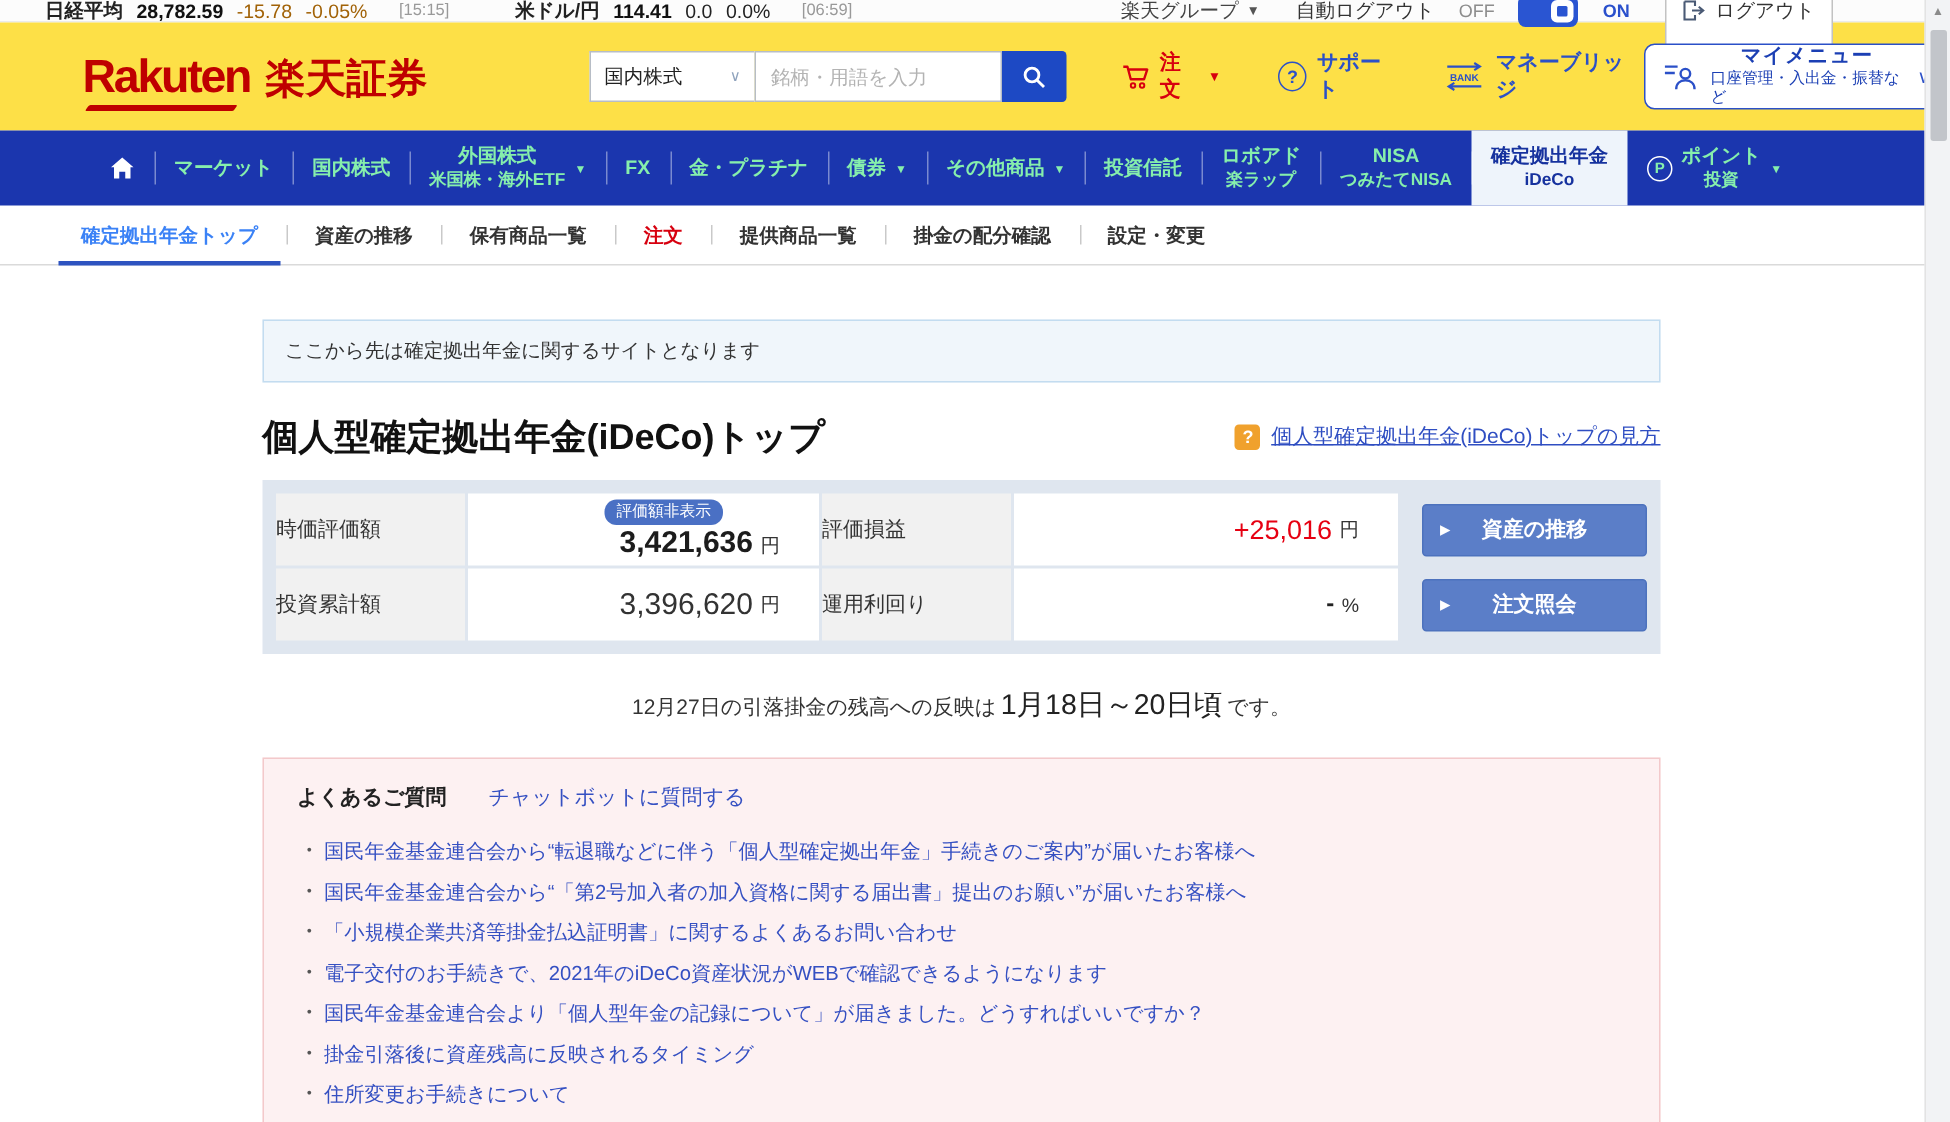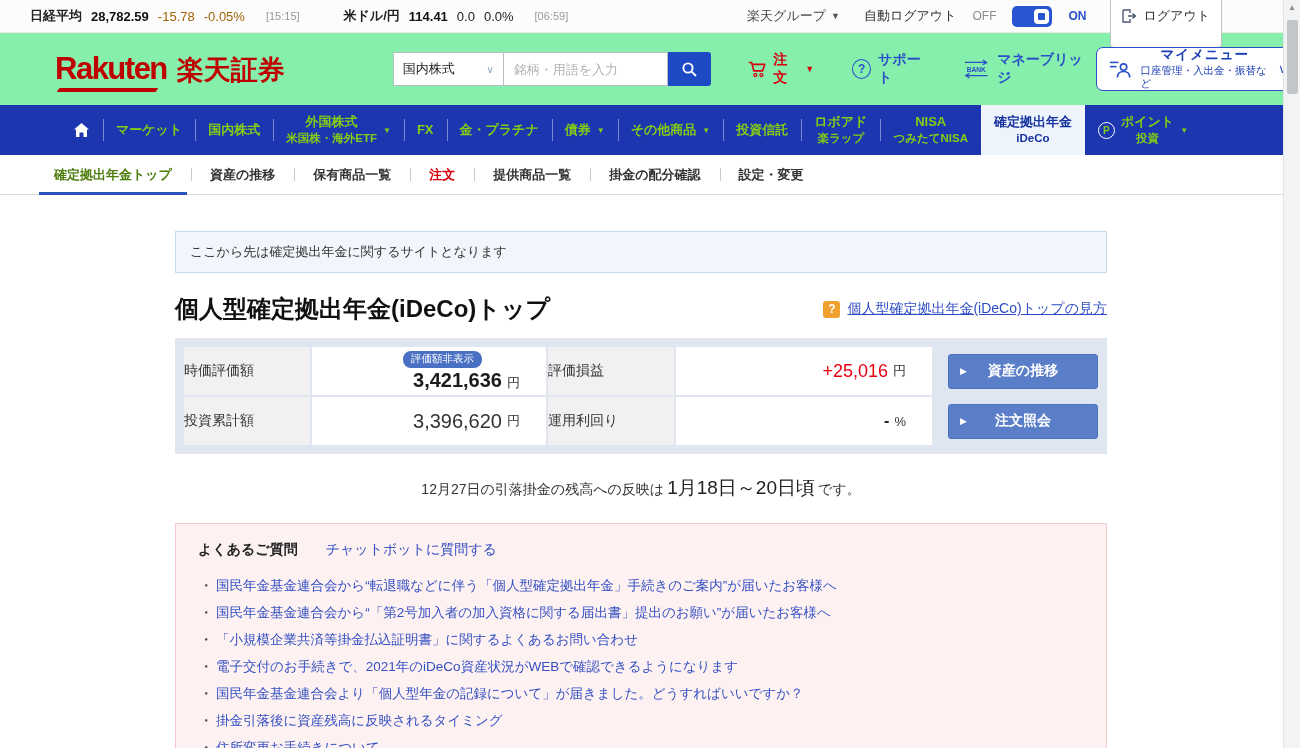--- a/index.html
+++ b/index.html
@@ -10,21 +10,21 @@
   }
   a { text-decoration:none; cursor:pointer; }
 
   
   .scrollbar { position:absolute; top:0; right:0; width:17px; height:748px;
     background:#f2f3f5; border-left:1px solid #e3e3e3; z-index:60; }
   .sb-arrow { height:16px; line-height:15px; text-align:center; font-size:8px; color:#8a8a8a; }
   .sb-thumb { position:absolute; left:3px; top:20px; width:11px; height:74px; background:#c2c5ca; border-radius:2px; }
 
   
-  .topbar { height:33px; background:#fcfcfc; border-bottom:1px solid #ebebeb;
+  .topbar { height:15px; background:#fcfcfc; border-bottom:1px solid #ebebeb;
     display:flex; align-items:center; padding:0 78px 0 30px; font-size:13px; }
   .ticker { display:flex; align-items:center; gap:9px; }
   .ticker .t-name { font-weight:bold; color:#222; }
   .ticker .t-val  { font-weight:bold; color:#111; }
   .t-green { color:#a16207; }
   .t-flat  { color:#222; }
   .t-time  { color:#999; font-size:11px;padding-left:12px; }
   .ticker-gap { width:26px; }
   .topbar-right { margin-left:auto; display:flex; align-items:center; gap:24px; }
   .group-menu { color:#444; display:flex; align-items:center; gap:5px; cursor:pointer; }
@@ -32,21 +32,21 @@
   .autologout { display:flex; align-items:center; gap:16px; color:#333; }
   .autologout .off { color:#8d8d8d; font-size:12px; }
   .autologout .on  { color:#2a50cc; font-weight:bold; font-size:12px; }
   .toggle { width:40px; height:21px; background:#2a55d2; border-radius:5px; position:relative; display:inline-block; cursor:pointer; }
   .toggle .knob { position:absolute; right:3px; top:3px; width:15px; height:15px; background:#fff; border-radius:4px; }
   .toggle .knob::after { content:""; position:absolute; left:4px; top:4px; width:7px; height:7px; background:#2a55d2; border-radius:1px; }
   .logout-btn { display:flex; align-items:center; gap:6px; border:1px solid #c2c2c2; background:#fff;
     border-radius:4px; padding:22px 11px; font-size:13px; color:#333; cursor:pointer; font-family:inherit; }
 
   
-  .header { height:72px; display:flex; align-items:center; background:#86efac; }
+  .header { height:72px; display:flex; align-items:center; background:#fde047; }
   .logo { margin-left:55px; display:flex; align-items:baseline; cursor:pointer; white-space:nowrap; }
   .logo-en { font-size:31px; font-weight:bold; color:#bf0000; letter-spacing:-1.5px; position:relative; }
   .logo-en::after { content:""; position:absolute; left:3px; right:10px; bottom:-5px; height:4px;
     background:#bf0000; transform:skewX(-35deg); border-radius:1px; }
   .logo-jp { font-size:27px; font-weight:bold; color:#bf0000; margin-left:10px; }
 
   .search-group { margin-left:108px; display:flex; height:34px; }
   .search-select { width:110px; border:1px solid #b7bdc6; border-right:none; background:#fff;
     display:flex; align-items:center; justify-content:space-between; padding:0 9px; font-size:13px; color:#222; cursor:pointer; }
   .search-select .chev { color:#8fa3bd; font-size:10px; }
@@ -63,36 +63,36 @@
   .hdr-mb { margin-left:30px; display:flex; align-items:center; gap:7px; color:#2b50c8; font-weight:bold; font-size:14px; cursor:pointer; }
   .mymenu { margin-left:4px; border:1.5px solid #2b50c8; border-radius:7px; height:44px;
     display:flex; align-items:center; padding:0 12px; gap:9px; color:#1b3fb4; cursor:pointer; background:#fff; }
   .mymenu .mm-col { display:flex; flex-direction:column; align-items:center; line-height:1.25; }
   .mymenu .mm-title { font-size:13.5px; font-weight:bold; letter-spacing:1px; }
   .mymenu .mm-sub { font-size:10.5px; }
   .mymenu .mm-chev { font-size:12px; color:#2b50c8; }
 
   
   .mainnav { height:50px; background:#1b36ae; display:flex; align-items:stretch; padding-left:60px; padding-right:17px; }
-  .nav-item { display:flex; align-items:center; gap:6px; padding:0 13px; color:#84cc16;
+  .nav-item { display:flex; align-items:center; gap:6px; padding:0 13px; color:#86efac;
     font-size:13px; font-weight:bold; position:relative; cursor:pointer; text-align:center; }
   .nav-item + .nav-item::before { content:""; position:absolute; left:0; top:14px; bottom:14px; width:1px; background:rgba(255,255,255,.42); }
   .nav-item .col { display:flex; flex-direction:column; line-height:1.3; }
   .nav-item .sub { font-size:11.5px; font-weight:bold; }
   .nav-item .arrow { font-size:8px; }
   .nav-item.active { background:#eef4fb; color:#16329e; }
   .nav-item.active + .nav-item::before { display:none; }
   .point-icon { width:17px; height:17px; border:1.6px solid #fff; border-radius:50%;
     display:flex; align-items:center; justify-content:center; font-size:10px; font-weight:bold; flex:0 0 auto; }
 
   
   .subnav { height:40px; display:flex; align-items:stretch; padding-left:35px; border-bottom:1px solid #dadada; }
   .sn-item { display:flex; align-items:center; padding:0 19px; font-size:13px; font-weight:bold; color:#333; position:relative; cursor:pointer; }
   .sn-item + .sn-item::before { content:""; position:absolute; left:0; top:13px; bottom:13px; width:1px; background:#c9c9c9; }
-  .sn-item.active { color:#4d7c0f; }
+  .sn-item.active { color:#3b82f6; }
   .sn-item.active::after { content:""; position:absolute; left:4px; right:4px; bottom:-1px; height:3px; background:#2d53c0; }
   .sn-item.red { color:#d7000f; }
 
   
   .content { width:932px; margin:36px 0 0 175px; }
   .notice { border:1px solid #c3dcf0; background:#f0f6fb; padding:11px 14px; font-size:13px; color:#333; }
   .title-row { display:flex; align-items:center; justify-content:space-between; margin-top:20px; }
   .page-title { font-size:24px; font-weight:bold; color:#111; }
   .help { display:flex; align-items:center; gap:7px; }
   .help-q { width:17px; height:17px; background:#f0a12d; color:#fff; border-radius:3px;

